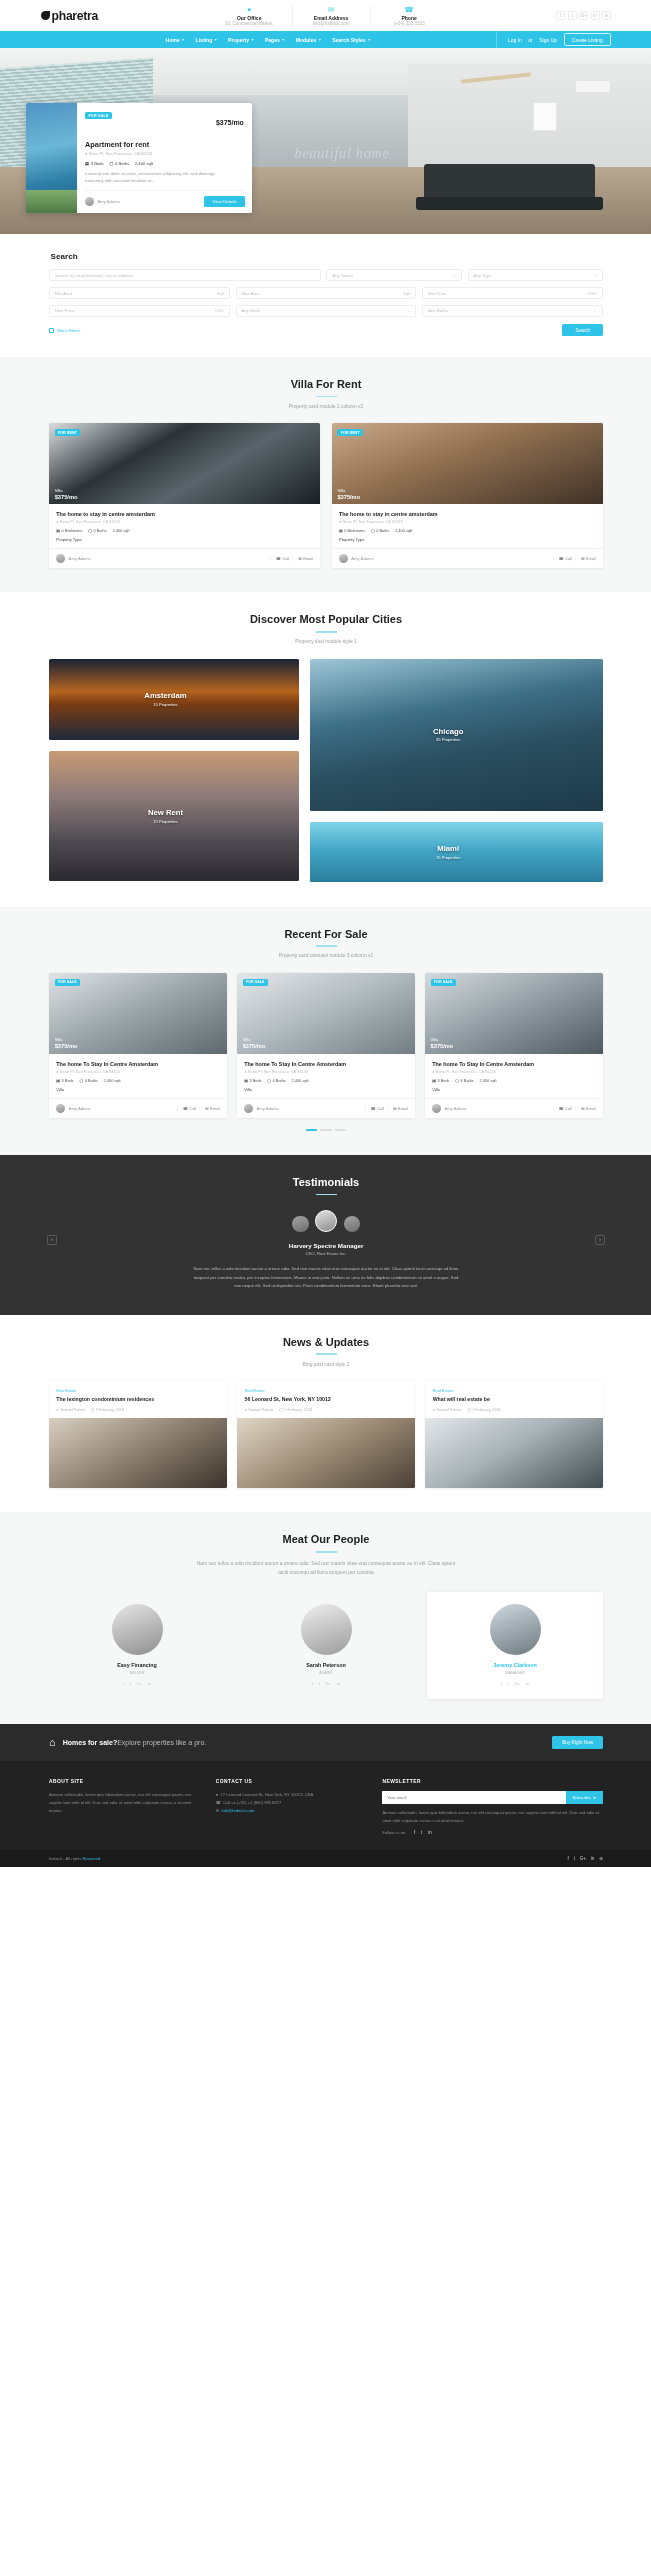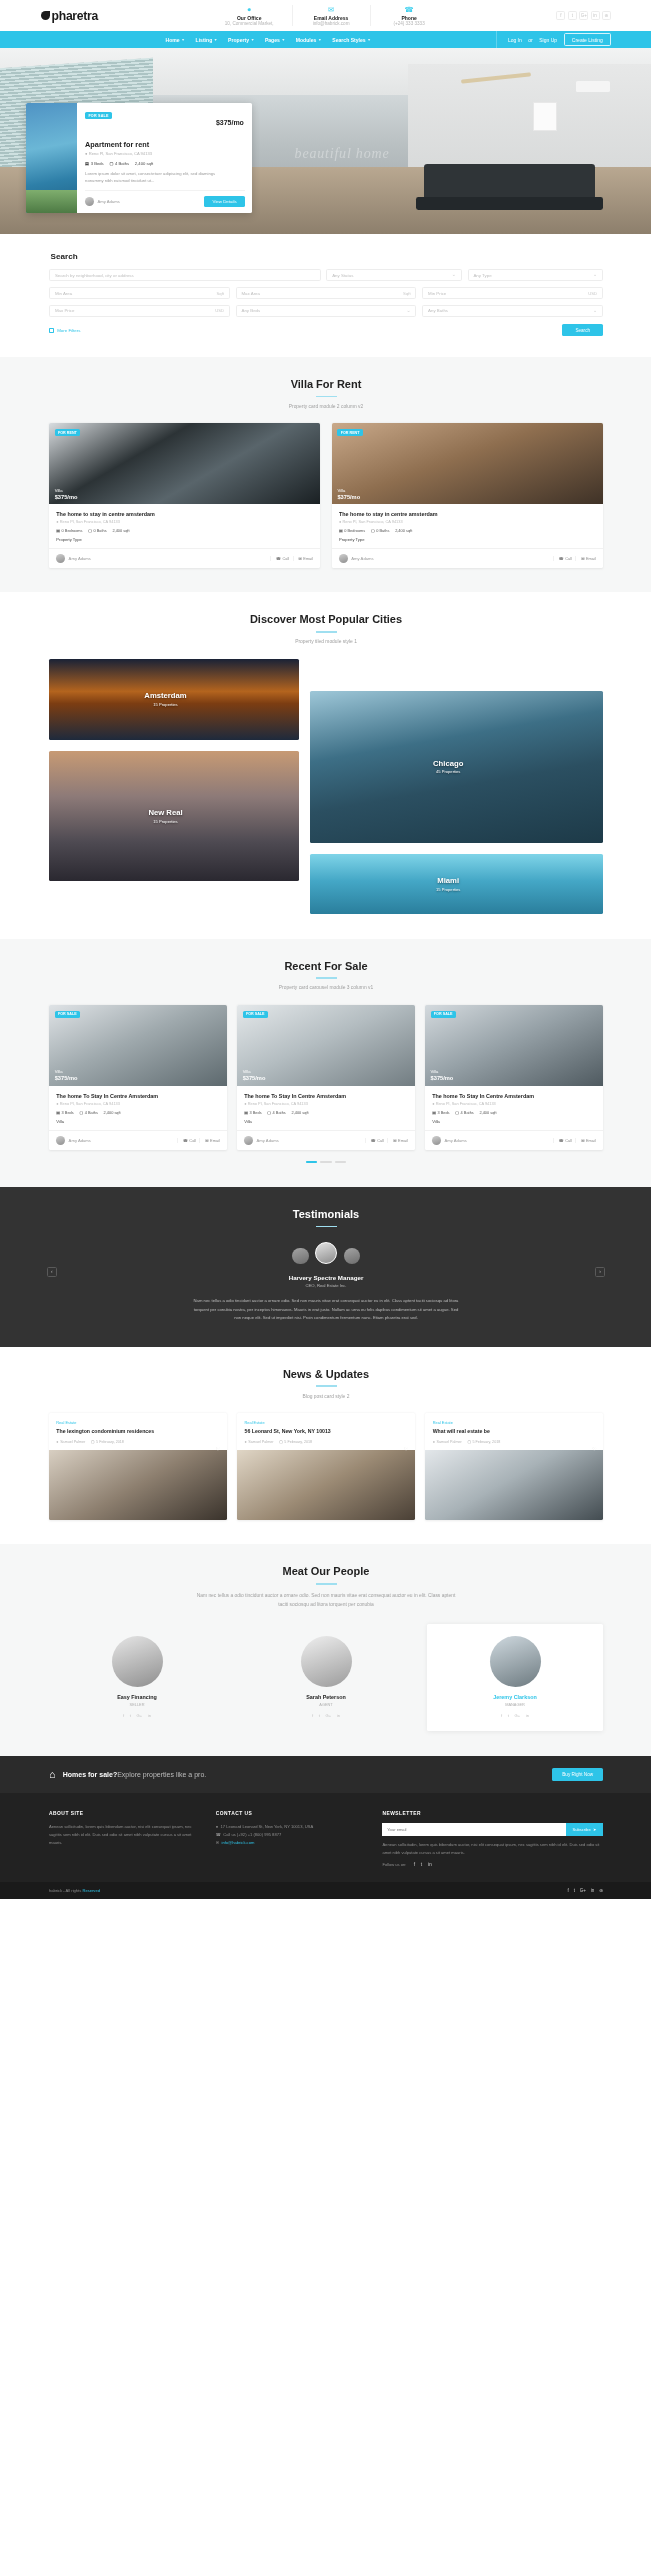--- a/index.html
+++ b/index.html
@@ -122,21 +122,21 @@
   .pc-ptype { font-size:4.1px; color:#444; margin-top:4.1px; }
   .pc-foot { display:flex; align-items:center; justify-content:space-between; border-top:0.8px solid #f1f1f1;
              padding:4.9px 7.3px; }
   .pc-actions { display:flex; gap:3.3px; }
   .act { font-size:3.9px; color:#8c8c8c; border-left:0.8px solid #f1f1f1; padding-left:4.9px; display:flex; align-items:center; gap:1.6px; }
 
   
   .cities { display:flex; gap:11.4px; }
   .ccol { display:flex; flex-direction:column; gap:11.4px; }
   .ccol.left { width:270px; }
-  .ccol.right { width:316px;margin-top:32px; }
+  .ccol.right { width:316px; }
   .city { position:relative; border-radius:1.6px; overflow:hidden; }
   .city-lbl { position:absolute; left:0; right:17px; top:50%; transform:translateY(-50%); text-align:center; color:#fff; }
   .city-name { font-size:7.7px; font-weight:bold; text-shadow:0 0.8px 2.4px rgba(0,0,0,.5); }
   .city-cnt { font-size:4.1px; margin-top:1.6px; text-shadow:0 0.8px 1.6px rgba(0,0,0,.5); }
   .c-ams { height:81px; background:linear-gradient(180deg,#1a2236 0%,#b4641e 40%,#7c3d12 55%,#1e2a3c 100%); }
   .c-chi { height:152px; background:linear-gradient(170deg,#9ec7d8 0%,#3d6f86 35%,#2b4f61 60%,#1d3a48 100%); }
   .c-ny  { height:130px; background:linear-gradient(180deg,#c79a74 0%,#8d7a78 35%,#4e4a52 70%,#2a2830 100%); }
   .c-mia { height:60px; background:linear-gradient(180deg,#7fd4e8 0%,#44a7c6 45%,#2a7e9c 100%); }
 
   
@@ -493,21 +493,21 @@
       <div class="cities">
         <div class="ccol left">
           <div class="city c-ams">
             <div class="city-lbl">
               <div class="city-name">Amsterdam</div>
               <div class="city-cnt">15 Properties</div>
             </div>
           </div>
           <div class="city c-ny">
             <div class="city-lbl">
-              <div class="city-name">New Real</div>
+              <div class="city-name">New Rent</div>
               <div class="city-cnt">15 Properties</div>
             </div>
           </div>
         </div>
         <div class="ccol right">
           <div class="city c-chi">
             <div class="city-lbl">
               <div class="city-name">Chicago</div>
               <div class="city-cnt">45 Properties</div>
             </div>

